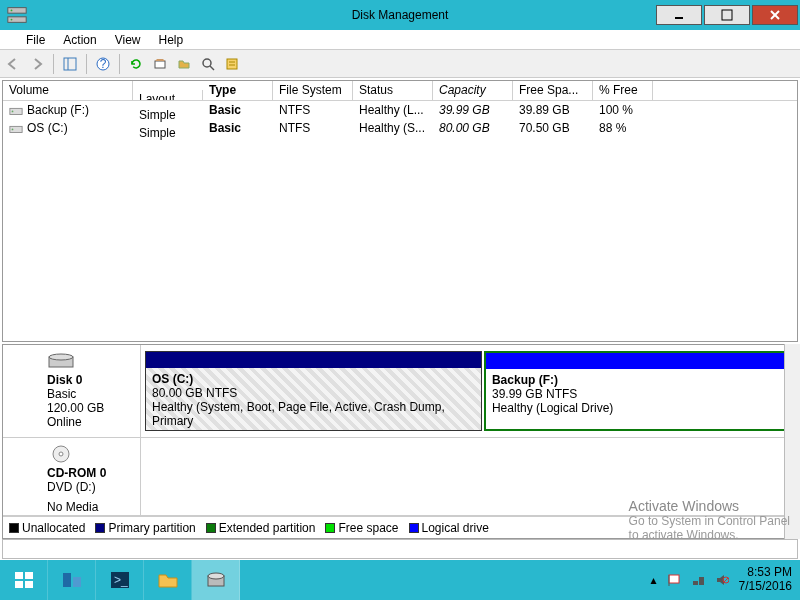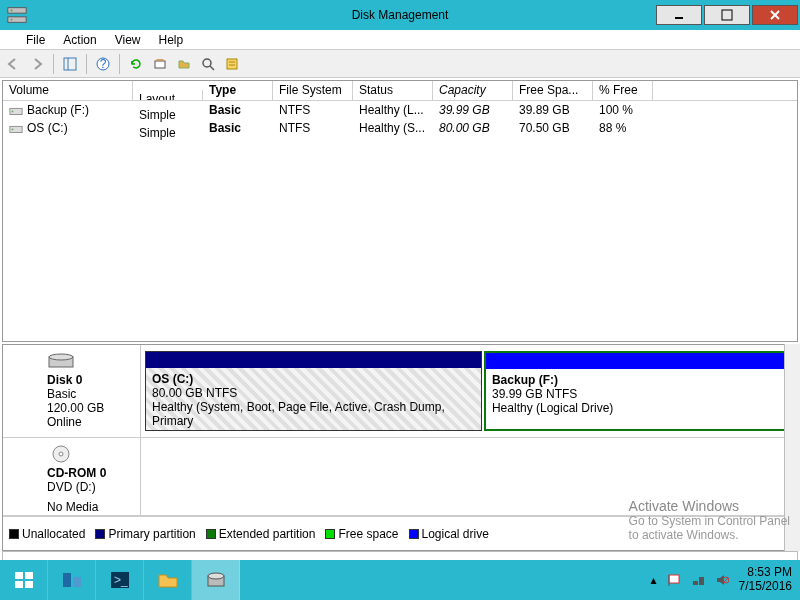--- a/index.html
+++ b/index.html
@@ -53,21 +53,21 @@
 .part.os { flex: 0 0 52%; }
 .part.os .bar { background: #000080; }
 .part.os .body { background: repeating-linear-gradient(45deg, #f4f4f4 0 4px, #e0e0e0 4px 8px); height: 62px; }
 .part.backup { flex: 0 0 48%; border: 2px solid #0b7a0b; margin-left: 2px; }
 .part.backup .bar { background: #0000ff; }
 .part.backup .body { background:#fff; height:60px; }
 .disk-row.cd .disk-parts { background:#fff; }
 .right-scroll { position:absolute; right:0; top:0; bottom:0; width:16px; background:#f0f0f0; border-left:1px solid #bbb; }
 
 
-.legend { height: 34px; display: flex; align-items: center; padding: 0 6px; gap: 10px; font-size: 11px; background:#fff; border-top:1px solid #ccc; }
+.legend { height: 22px; display: flex; align-items: center; padding: 0 6px; gap: 10px; font-size: 11px; background:#fff; border-top:1px solid #ccc; }
 .legend .sw { width: 10px; height: 10px; display: inline-block; border:1px solid #333; margin-right: 3px; vertical-align:middle; }
 
 
 .watermark { position: absolute; right: 10px; bottom: 58px; color: #9a9a9a; text-align: left; font-size: 14px; pointer-events: none; }
 .watermark .big { font-size: 14px; color: #8a8a8a; }
 
 
 .empty-strip { height: 20px; border: 1px solid #bbb; margin: 0 2px; background:#fff; }
 
 

